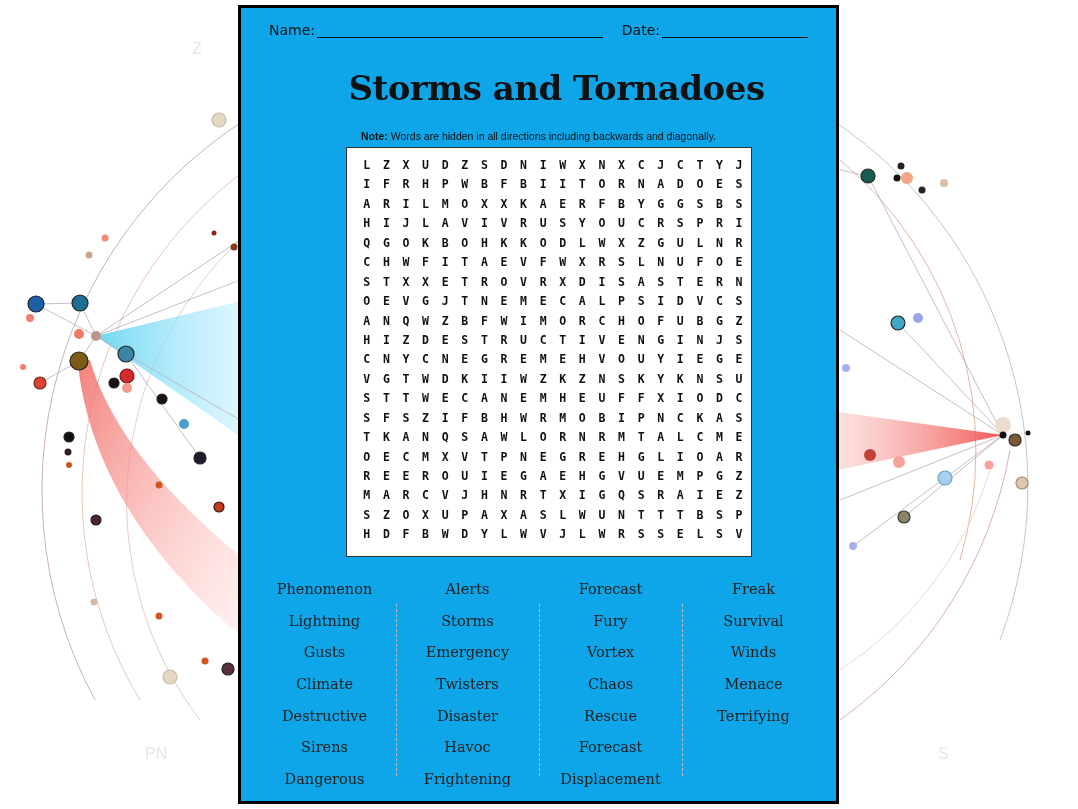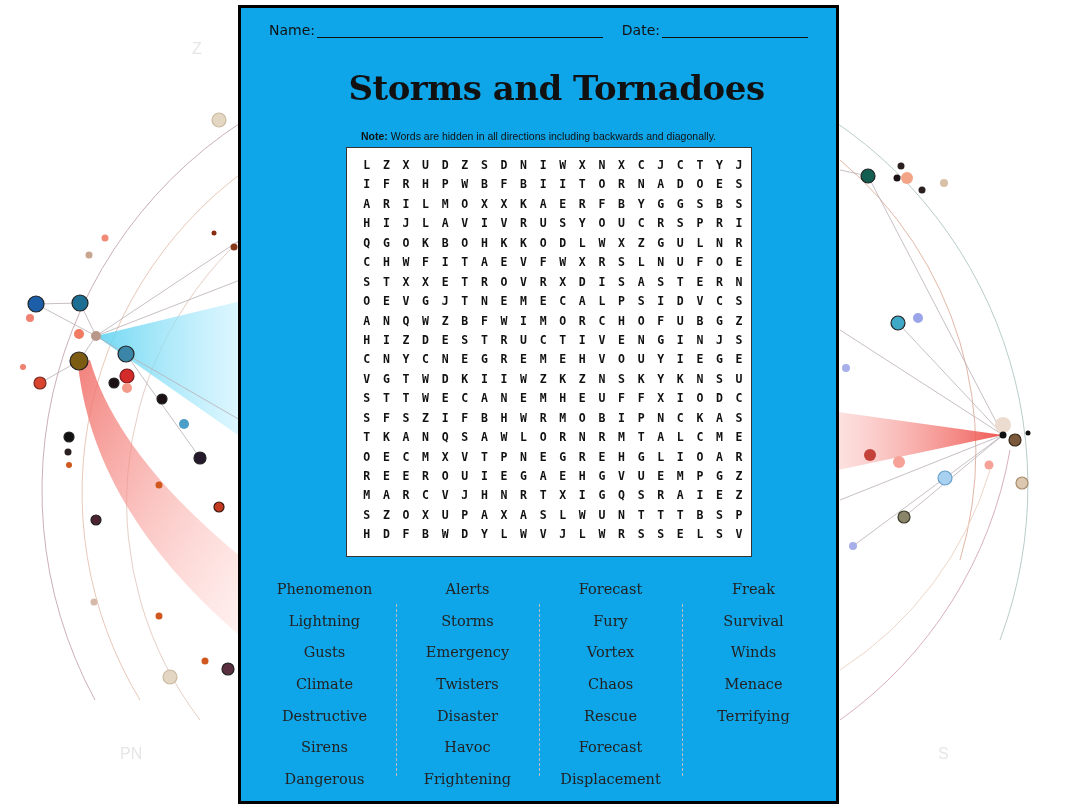--- a/index.html
+++ b/index.html
@@ -162,21 +162,21 @@
     <circle cx="870" cy="455" r="6" fill="#c4413a" stroke="none"></circle>
     <circle cx="899" cy="462" r="6" fill="#f6a298" stroke="none"></circle>
     <circle cx="989" cy="465" r="4.5" fill="#f6a298" stroke="none"></circle>
     <circle cx="945" cy="478" r="7" fill="#a8d0f0" stroke="#6aa0c8"></circle>
     <circle cx="1022" cy="483" r="6" fill="#dcc8b0" stroke="#a88c6c"></circle>
     <circle cx="904" cy="517" r="6" fill="#8a8468" stroke="#3a3a2a"></circle>
     <circle cx="853" cy="546" r="4" fill="#a8b0ea" stroke="none"></circle>
   </g>
 </svg>
 <div class="wm" style="left:192px; top:40px;">Z</div>
-<div class="wm" style="left:120px; top:745px;">PN</div>
+<div class="wm" style="left:145px; top:745px;">PN</div>
 <div class="wm" style="left:938px; top:745px;">S</div>
 
 <div class="page">
   <div class="header-row">
     <div class="field">
       <span>Name:</span>
       <span class="line" style="width:286px;"></span>
     </div>
     <div class="field">
       <span>Date:</span>

